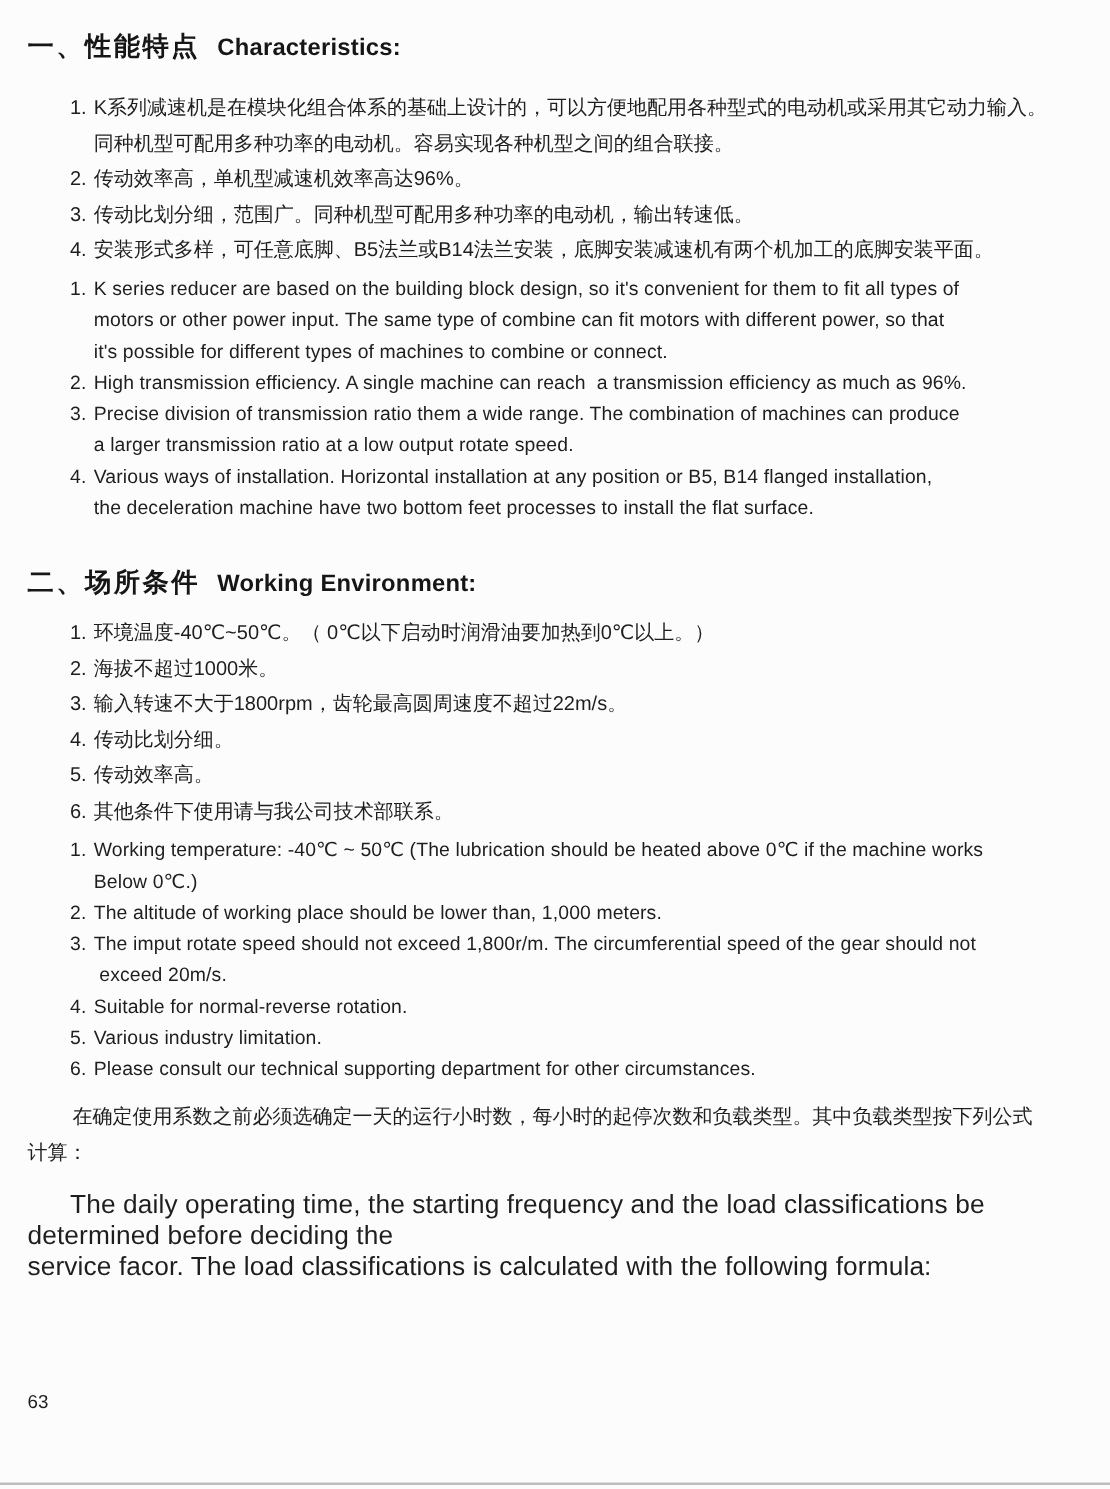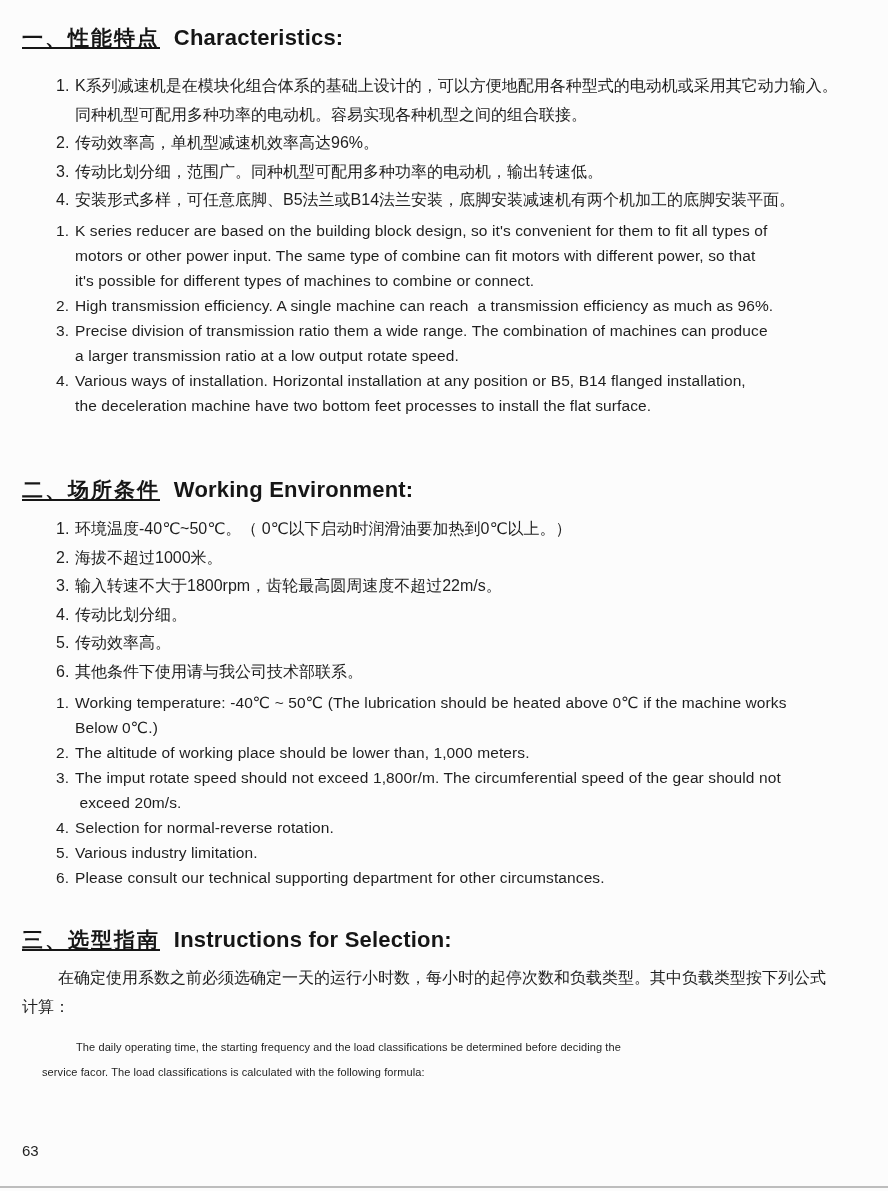--- a/index.html
+++ b/index.html
@@ -11,43 +11,43 @@
     color: #1e1e1e;
     background: #fcfcfc;
     overflow: hidden;
   }
   .page { position: absolute; inset: 0; padding: 26px 8px 0 22px; }
 
   .heading {
     font-size: 21px; font-weight: bold; line-height: 24px;
     white-space: nowrap; color: #161616;
   }
-  .h-cn { letter-spacing: 2px; text-decoration: underline; }
-  .h-en { font-size: 22px; margin-left: 8px; letter-spacing: 0.2px; }
+  .h-cn { letter-spacing: 2px; }
+  .h-en { font-size: 19px; margin-left: 8px; letter-spacing: 0.2px; }
 
   .list { margin-left: 34px; }
   .item { display: flex; }
   .item .num { flex: 0 0 19px; }
   .item .txt { flex: 1 1 auto; white-space: pre-wrap; }
 
   .cn-list { font-size: 16px; line-height: 28.6px; }
   .en-list { font-size: 15.5px; line-height: 25px; letter-spacing: 0.1px; }
 
   .sec1 .cn-list { margin-top: 22px; }
   .sec1 .en-list { margin-top: 3px; }
-  .sec2 .heading { margin-top: 60px; }
+  .sec2 .heading { margin-top: 36px; }
   .sec2 .cn-list { margin-top: 13px; }
   .sec2 .en-list { margin-top: 3px; }
   .sec3 .heading { margin-top: 38px; }
 
   .para { white-space: pre-wrap; }
   .cn-para { margin-top: 11px; font-size: 16px; line-height: 29.5px; text-indent: 36px; max-width: 856px; }
-  .en-para { margin-top: 13px; font-size: 11px; line-height: 25px; text-indent: 34px; max-width: 856px; letter-spacing: 0.1px; margin-left: 20px; }
+  .en-para { margin-top: 13px; font-size: 21px; line-height: 25px; text-indent: 34px; max-width: 856px; letter-spacing: 0.1px; }
 
-  .page-number { position: absolute; left: 22px; top: 1142px; font-size: 15px; color: #1e1e1e; }
+  .page-number { position: absolute; left: 22px; top: 1113px; font-size: 15px; color: #1e1e1e; }
   .bottom-rule { position: absolute; left: 0; right: 0; top: 1186px; height: 2px; background: #bdbdbd; }
 </style>
 </head>
 <body>
 
 <div class="page">
 
   <section class="sec1">
     <h2 class="heading">
       <span class="h-cn">一、性能特点</span>
@@ -137,38 +137,34 @@
         <span class="num">2.</span>
         <span class="txt">The altitude of working place should be lower than, 1,000 meters.</span>
       </div>
       <div class="item">
         <span class="num">3.</span>
         <span class="txt">The imput rotate speed should not exceed 1,800r/m. The circumferential speed of the gear should not
  exceed 20m/s.</span>
       </div>
       <div class="item">
         <span class="num">4.</span>
-        <span class="txt">Selection for normal-reverse rotation.</span>
+        <span class="txt">Suitable for normal-reverse rotation.</span>
       </div>
       <div class="item">
         <span class="num">5.</span>
         <span class="txt">Various industry limitation.</span>
       </div>
       <div class="item">
         <span class="num">6.</span>
         <span class="txt">Please consult our technical supporting department for other circumstances.</span>
       </div>
     </div>
   </section>
 
   <section class="sec3">
-    <h2 class="heading">
-      <span class="h-cn">三、选型指南</span>
-      <span class="h-en">Instructions for Selection:</span>
-    </h2>
     <p class="para cn-para">在确定使用系数之前必须选确定一天的运行小时数，每小时的起停次数和负载类型。其中负载类型按下列公式
 计算：</p>
     <p class="para en-para">The daily operating time, the starting frequency and the load classifications be determined before deciding the
 service facor. The load classifications is calculated with the following formula:</p>
   </section>
 
   <div class="page-number">63</div>
   <div class="bottom-rule"></div>
 </div>
 

